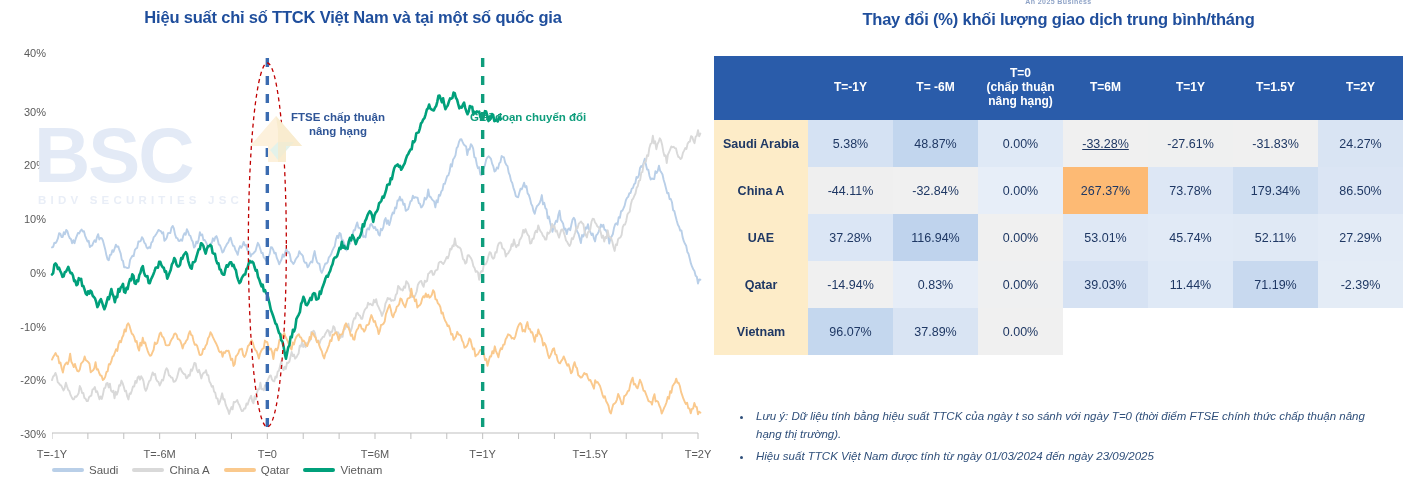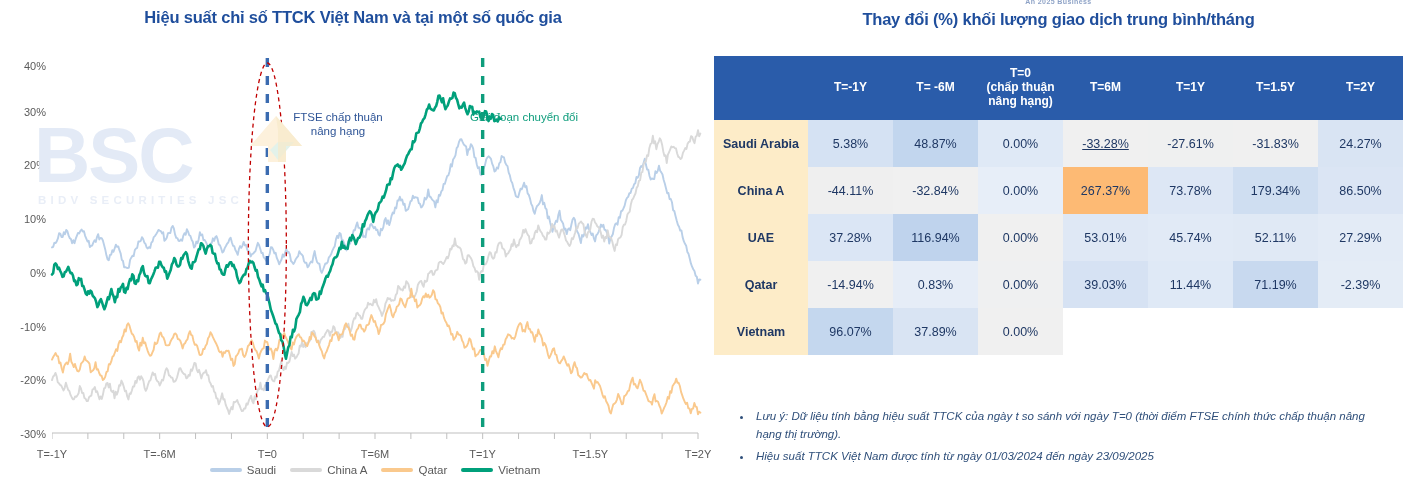--- a/index.html
+++ b/index.html
@@ -18,21 +18,21 @@
   }
   #plot-wrap{position:absolute;left:0;top:52px;width:706px;height:382px;}
   #y-axis{position:absolute;left:0;top:52px;width:52px;height:382px;}
   #y-axis div{position:absolute;right:6px;font-size:11px;color:#5a5a5a;
     transform:translateY(-50%);white-space:nowrap;}
   #x-axis{position:absolute;left:52px;top:432px;width:646px;height:46px;}
   #x-axis .xt{position:absolute;top:16px;font-size:11px;color:#5a5a5a;
     transform:translateX(-50%);white-space:nowrap;}
   #legend{
     position:absolute;left:52px;top:461px;width:646px;height:18px;
-    display:flex;justify-content:center;align-items:center;gap:14px;
+    display:flex;align-items:center;gap:14px;
   }
   .lg{display:flex;align-items:center;gap:5px;font-size:11.5px;color:#5a5a5a;}
   .lgswatch{width:32px;height:3.5px;border-radius:2px;display:block;}
   .lgswatch.thick{height:4.5px;}
 
   
   #watermark{
     position:absolute;left:34px;top:66px;width:300px;height:120px;
     pointer-events:none;user-select:none;
   }
@@ -42,21 +42,21 @@
   }
   #wm-sub{
     font-size:11.5px;color:#e9eef7;letter-spacing:4.2px;font-weight:bold;
     margin-top:2px;margin-left:4px;
   }
   #wm-arrow{
     position:absolute;left:214px;top:-6px;width:56px;height:52px;
   }
 
   
-  .anno{position:absolute;font-size:11.5px;font-weight:normal;line-height:1.25;}
+  .anno{position:absolute;font-size:11.5px;font-weight:bold;line-height:1.25;}
   #anno-ftse{left:280px;top:58px;color:#2f5597;text-align:center;width:116px;}
   #anno-trans{left:470px;top:58px;color:#0e9d7c;width:170px;}
 
   
   #table-panel{position:absolute;left:706px;top:0;width:705px;height:480px;}
   #table-kicker{
     position:absolute;left:0;top:-2px;width:705px;text-align:center;
     font-size:7px;font-weight:bold;color:#2f5597;opacity:.55;letter-spacing:.4px;
     overflow:hidden;height:7px;
   }
@@ -97,21 +97,21 @@
 </head>
 <body>
 
 <div id="root">
 
   <div id="chart-panel">
 
     <div id="chart-title">Hiệu suất chỉ số TTCK Việt Nam và tại một số quốc gia</div>
 
     <div id="y-axis">
-        <div style="top: 14px;">40%</div>
+        <div style="top: 1px;">40%</div>
         <div style="top: 59.7143px;">30%</div>
         <div style="top: 113.429px;">20%</div>
         <div style="top: 167.143px;">10%</div>
         <div style="top: 220.857px;">0%</div>
         <div style="top: 274.571px;">-10%</div>
         <div style="top: 328.286px;">-20%</div>
         <div style="top: 382px;">-30%</div>
       </div>
 
     <div id="plot-wrap">

